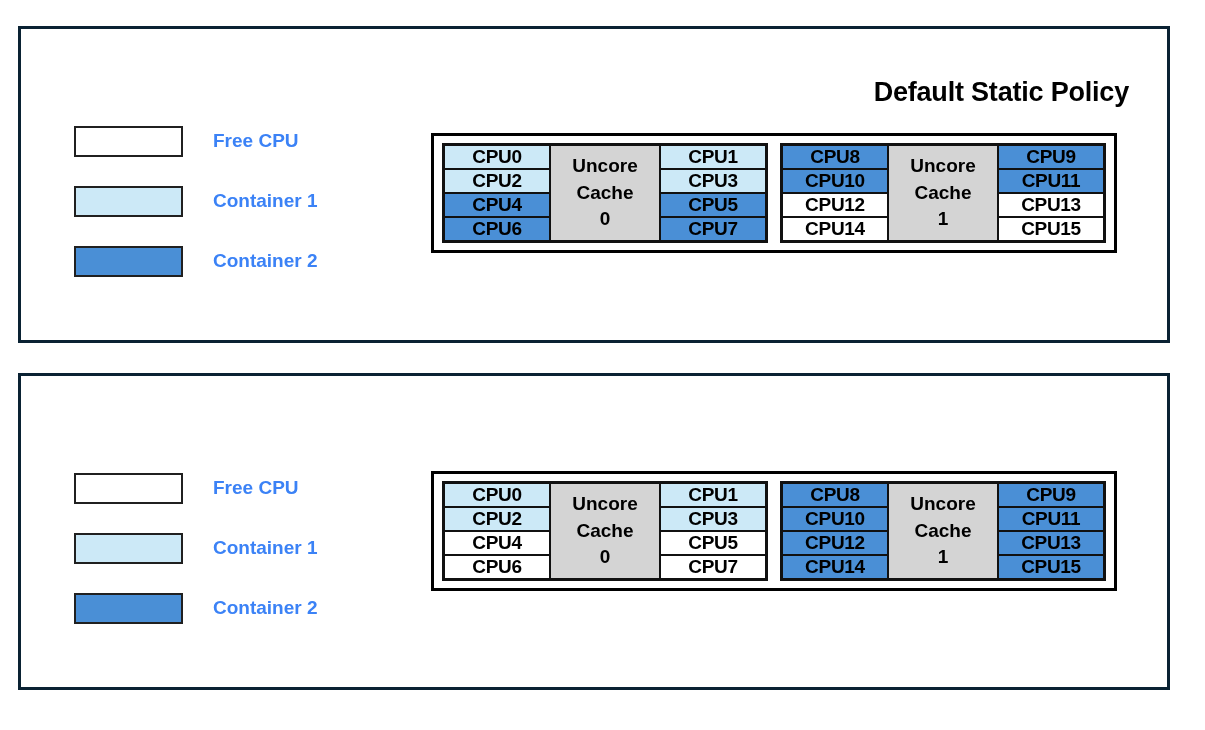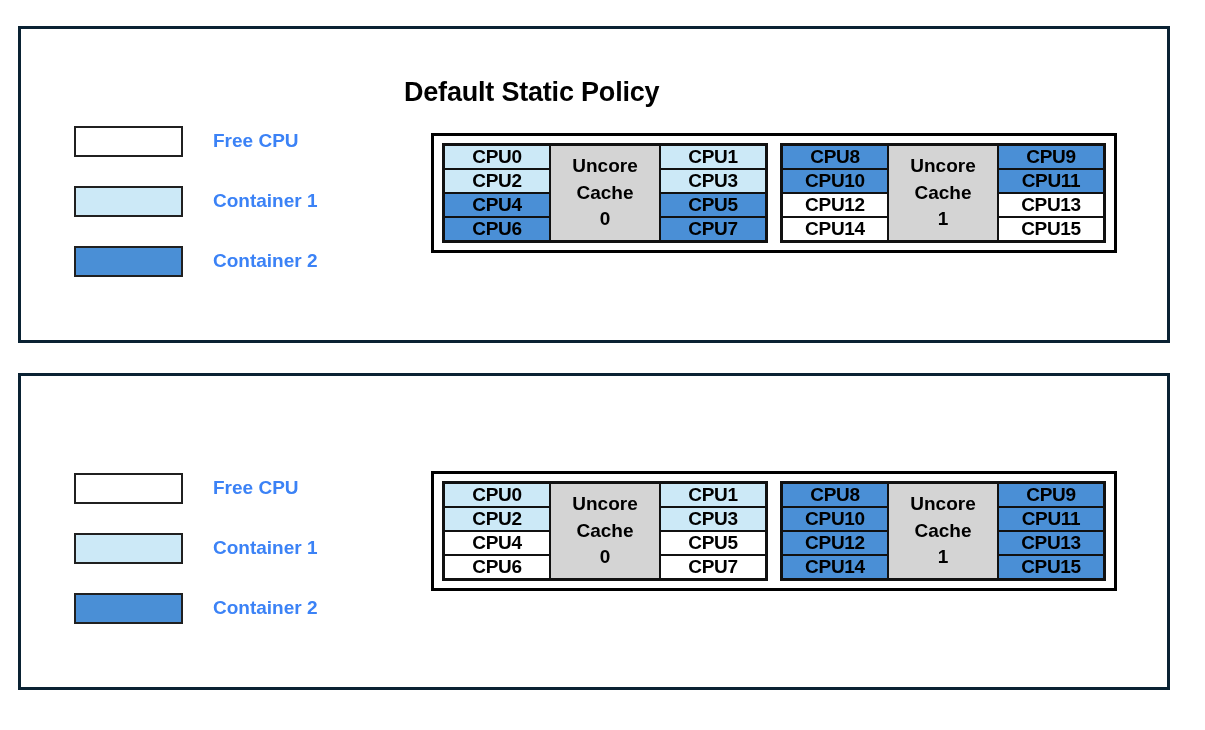--- a/index.html
+++ b/index.html
@@ -21,23 +21,23 @@
     width: 1152px;
     border: 3px solid #0a2233;
     box-sizing: border-box;
     background: #ffffff;
   }
   #panel-top    { top: 26px;  height: 317px; }
   #panel-bottom { top: 373px; height: 317px; }
 
   .panel-title {
     position: absolute;
-    left: 383px;
+    left: 408px;
     width: 700px;
-    text-align: left;
+    text-align: right;
     font-weight: bold;
     color: #000000;
     white-space: nowrap;
   }
   #panel-top .panel-title {
     top: 48px;
     font-size: 27px;
     letter-spacing: -0.2px;
   }
   #panel-bottom .panel-title {

